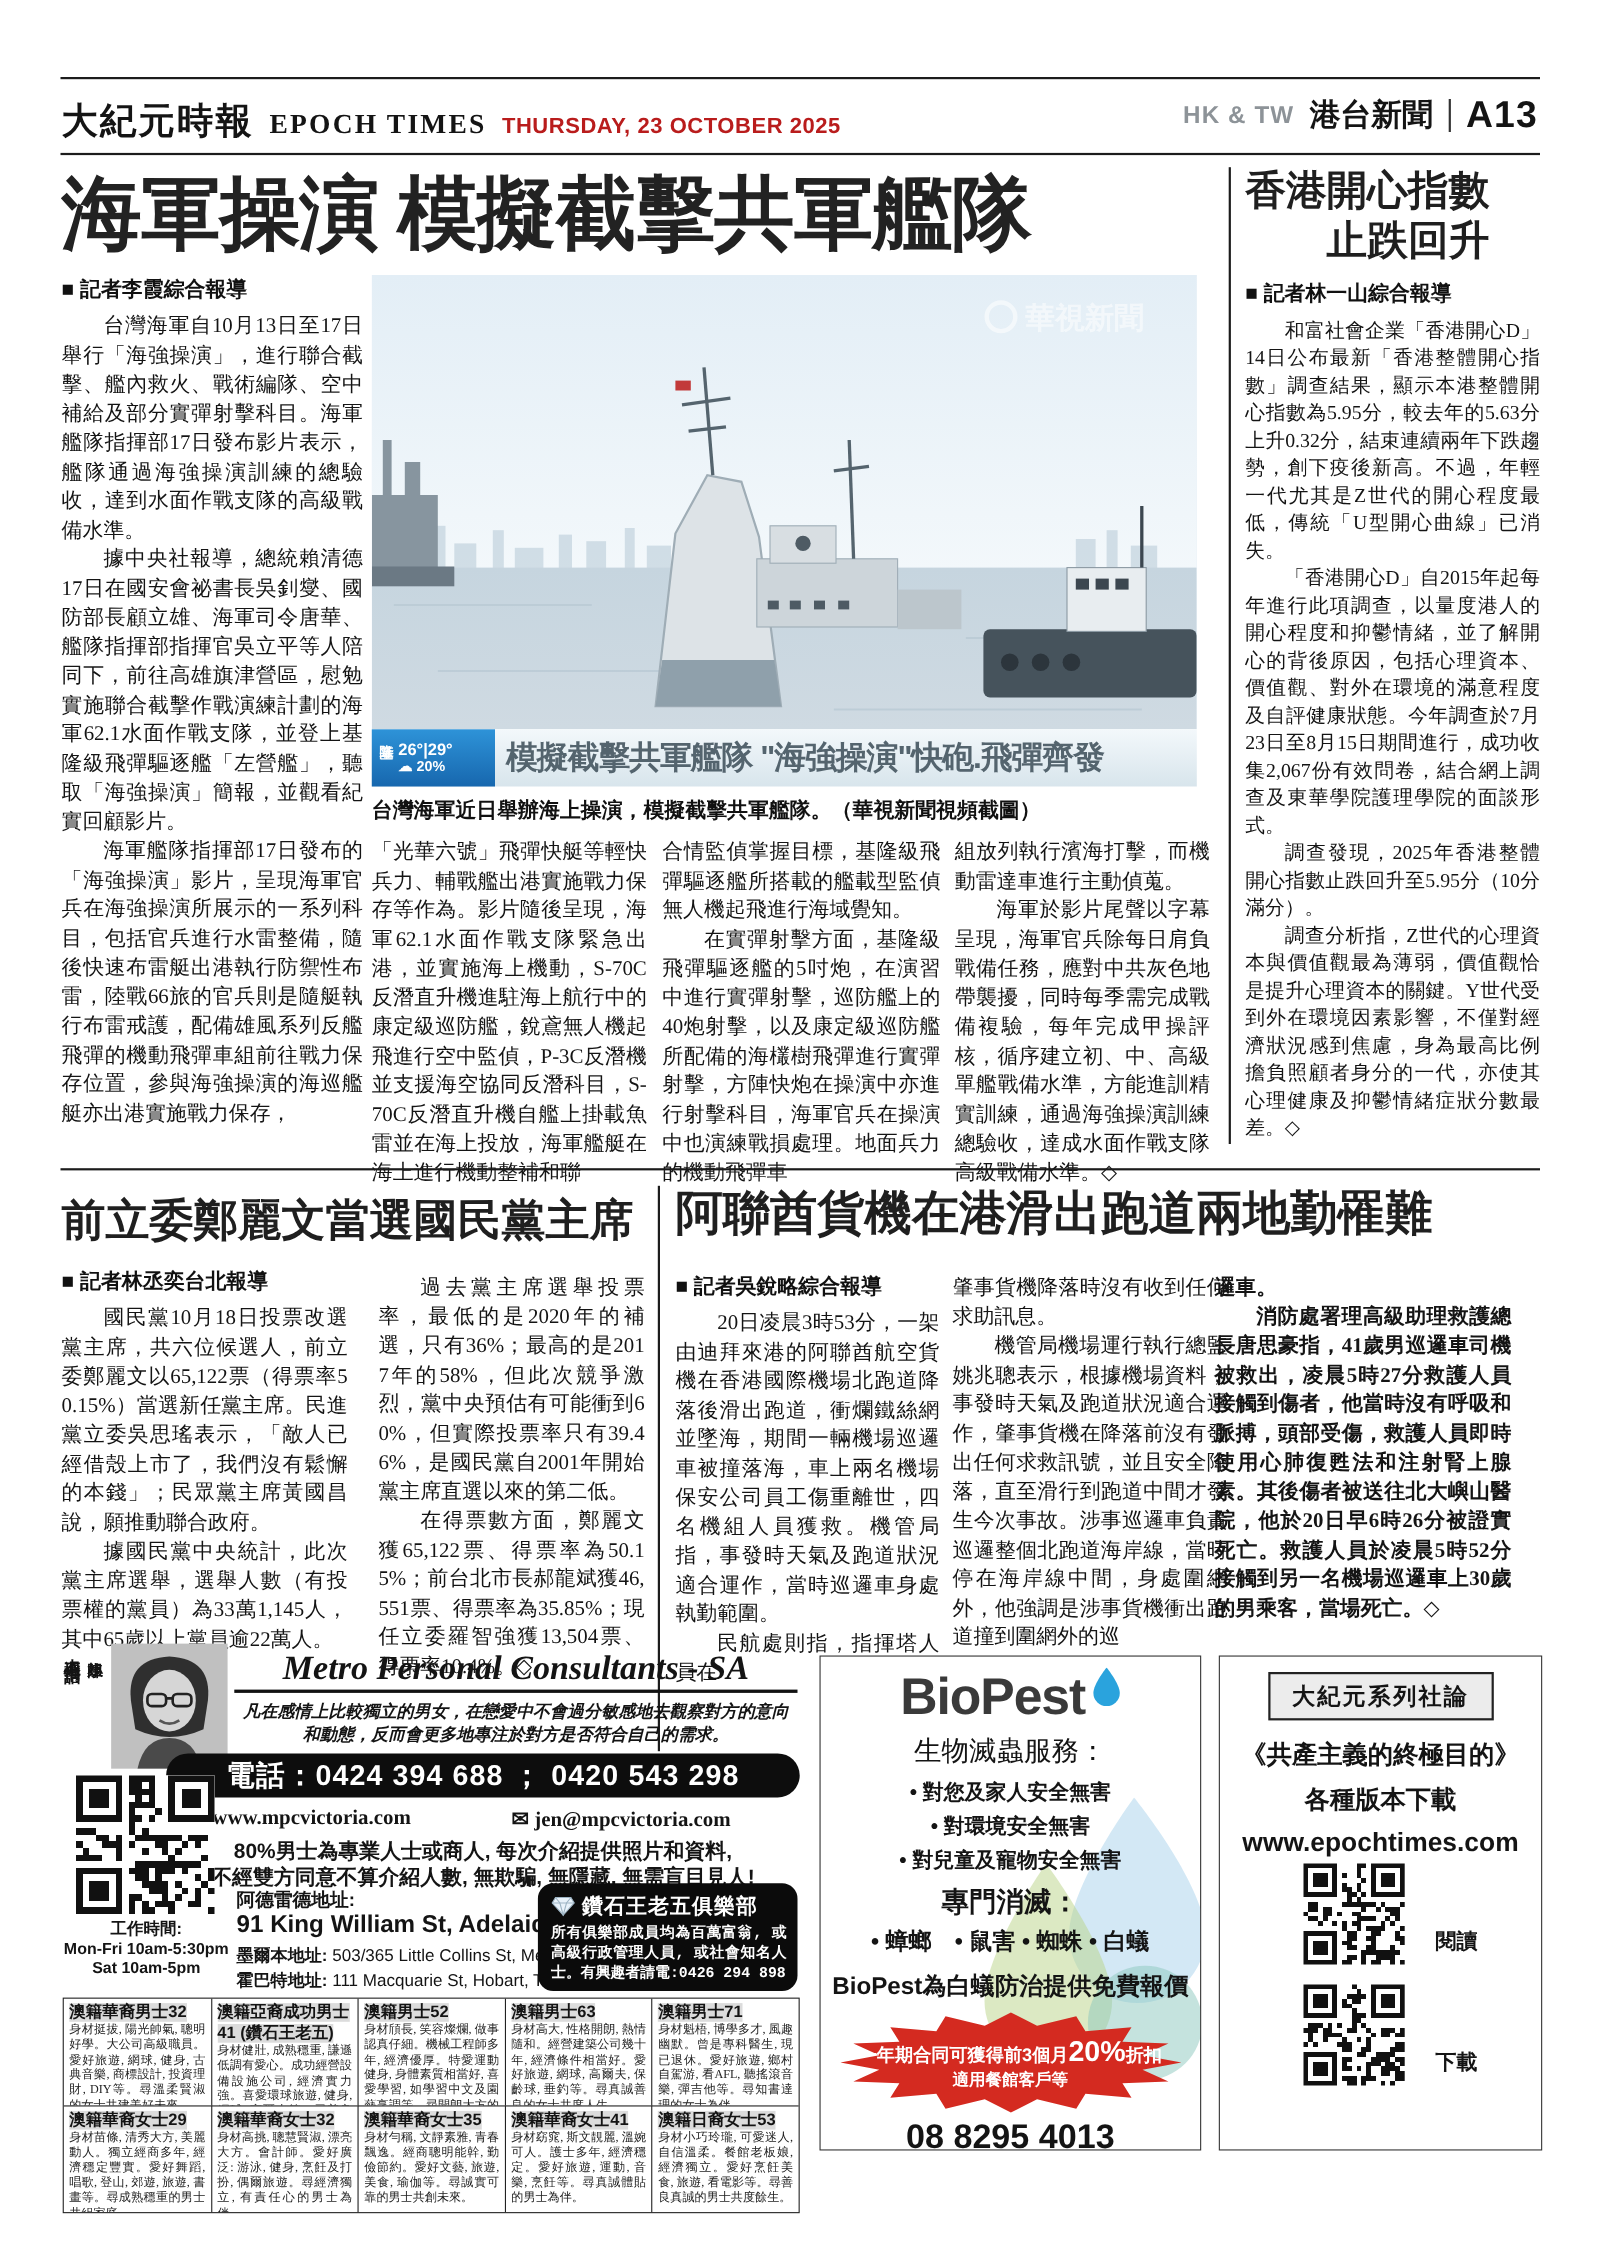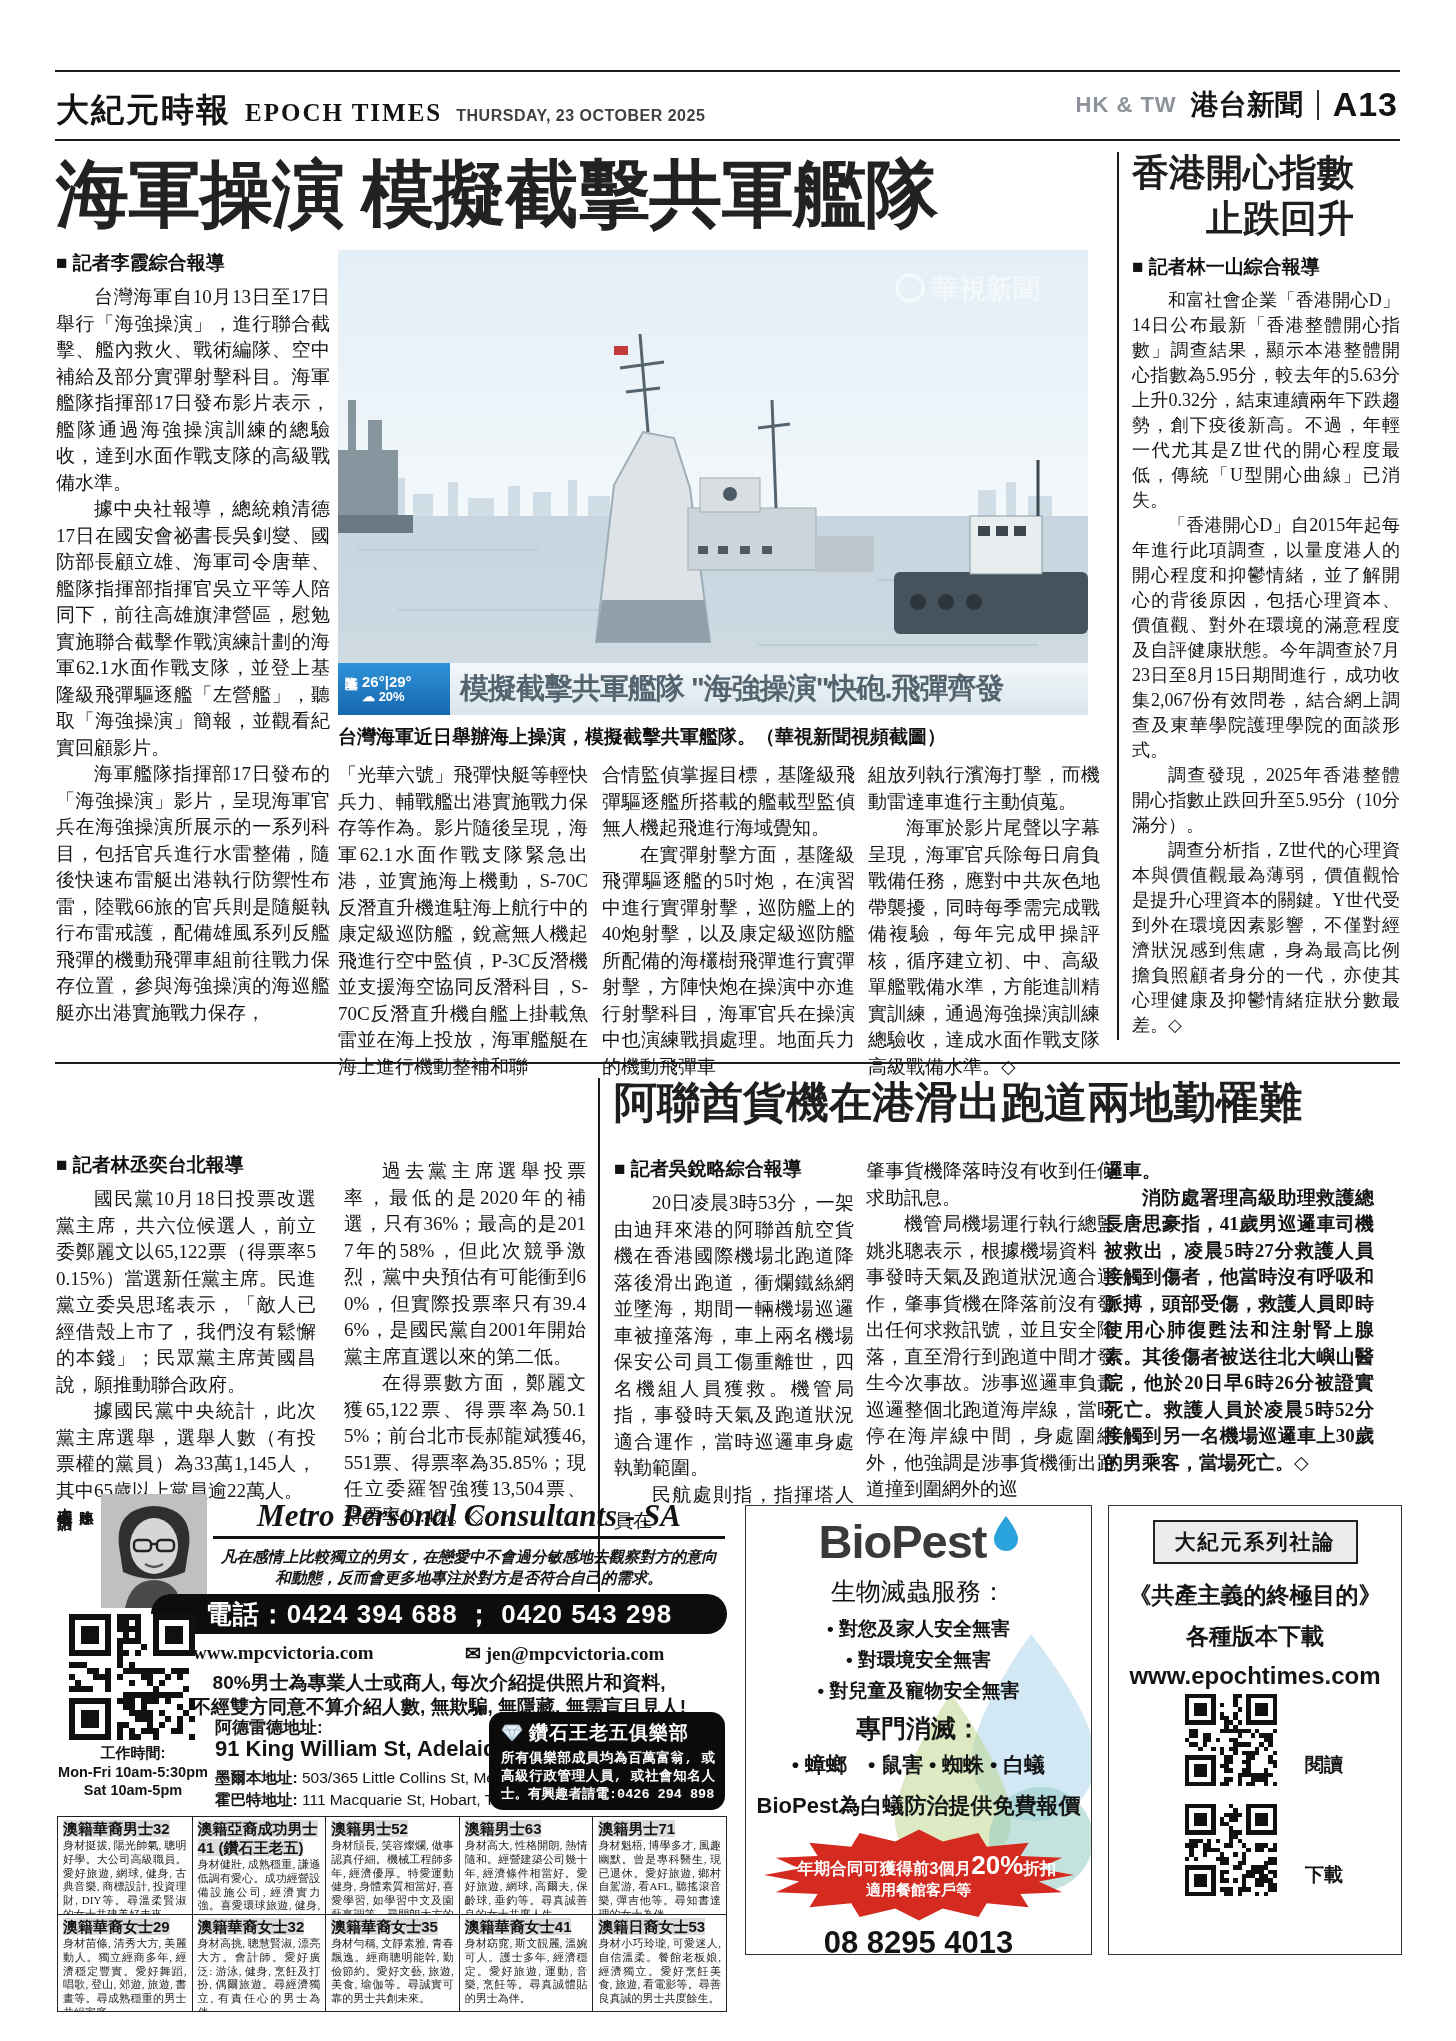--- a/index.html
+++ b/index.html
@@ -5,21 +5,21 @@
   html,body{margin:0;padding:0;background:#ffffff;}
   .page{position:relative;width:1456px;height:2041px;background:#fff;overflow:hidden;
         font-family:"Liberation Serif","DejaVu Serif",serif;color:#141414;
         -webkit-font-smoothing:antialiased;}
   .abs{position:absolute;}
   .sans{font-family:"Liberation Sans","DejaVu Sans",sans-serif;}
   .rule{position:absolute;background:#1c1c1c;}
   
   .mast-cn{font-size:33px;font-weight:900;letter-spacing:2px;}
   .mast-en{font-size:25px;letter-spacing:2px;font-weight:600;}
-  .mast-date{font-size:16px;font-weight:700;color:#404040;letter-spacing:.5px;}
+  .mast-date{font-size:20px;font-weight:700;color:#b91c1c;letter-spacing:.5px;}
   .sec-en{font-size:22px;font-weight:900;color:#8d9398;letter-spacing:1px;}
   .sec-cn{font-size:28px;font-weight:900;text-align:right;}
   .sec-bar{width:2px;height:30px;background:#333;}
   .page-no{font-size:34px;font-weight:900;letter-spacing:1px;}
   .hrow{display:flex;align-items:baseline;gap:14px;}
   .hrow2{display:flex;align-items:center;gap:14px;}
   
   .head-xl{font-size:73px;font-weight:900;letter-spacing:-1px;color:#222;white-space:nowrap;}
   .head-m{font-family:"Liberation Sans","DejaVu Sans",sans-serif;font-weight:900;color:#1f1f1f;white-space:nowrap;}
   .byline{font-family:"Liberation Sans","DejaVu Sans",sans-serif;font-size:19px;font-weight:900;color:#111;}
@@ -233,20 +233,21 @@
   <div class="abs byline" style="left:1132px;top:254px;">■ 記者林一山綜合報導</div>
   <div class="abs col bt2" style="left:1132px;top:288px;width:268px;">
     <p class="ind">和富社會企業「香港開心D」14日公布最新「香港整體開心指數」調查結果，顯示本港整體開心指數為5.95分，較去年的5.63分上升0.32分，結束連續兩年下跌趨勢，創下疫後新高。不過，年輕一代尤其是Z世代的開心程度最低，傳統「U型開心曲線」已消失。</p>
     <p class="ind">「香港開心D」自2015年起每年進行此項調查，以量度港人的開心程度和抑鬱情緒，並了解開心的背後原因，包括心理資本、價值觀、對外在環境的滿意程度及自評健康狀態。今年調查於7月23日至8月15日期間進行，成功收集2,067份有效問卷，結合網上調查及東華學院護理學院的面談形式。</p>
     <p class="ind">調查發現，2025年香港整體開心指數止跌回升至5.95分（10分滿分）。</p>
     <p class="ind">調查分析指，Z世代的心理資本與價值觀最為薄弱，價值觀恰是提升心理資本的關鍵。Y世代受到外在環境因素影響，不僅對經濟狀況感到焦慮，身為最高比例擔負照顧者身分的一代，亦使其心理健康及抑鬱情緒症狀分數最差。◇</p>
   </div>
 
   <div class="rule" style="left:55px;top:1062px;width:1345px;height:1.5px;"></div>
 
+  <div class="abs head-m" style="left:56px;top:1082px;font-size:40px;">前立委鄭麗文當選國民黨主席</div>
   <div class="abs byline" style="left:56px;top:1152px;">■ 記者林丞奕台北報導</div>
   <div class="abs col bt" style="left:56px;top:1186px;width:260px;">
     <p class="ind">國民黨10月18日投票改選黨主席，共六位候選人，前立委鄭麗文以65,122票（得票率50.15%）當選新任黨主席。民進黨立委吳思瑤表示，「敵人已經借殼上市了，我們沒有鬆懈的本錢」；民眾黨主席黃國昌說，願推動聯合政府。</p>
     <p class="ind">據國民黨中央統計，此次黨主席選舉，選舉人數（有投票權的黨員）為33萬1,145人，其中65歲以上黨員逾22萬人。</p>
   </div>
   <div class="abs col bt" style="left:344px;top:1158px;width:242px;">
     <p class="ind">過去黨主席選舉投票率，最低的是2020年的補選，只有36%；最高的是2017年的58%，但此次競爭激烈，黨中央預估有可能衝到60%，但實際投票率只有39.46%，是國民黨自2001年開始黨主席直選以來的第二低。</p>
     <p class="ind">在得票數方面，鄭麗文獲65,122票、得票率為50.15%；前台北市長郝龍斌獲46,551票、得票率為35.85%；現任立委羅智強獲13,504票、得票率10.4%。◇</p>
   </div>
 

